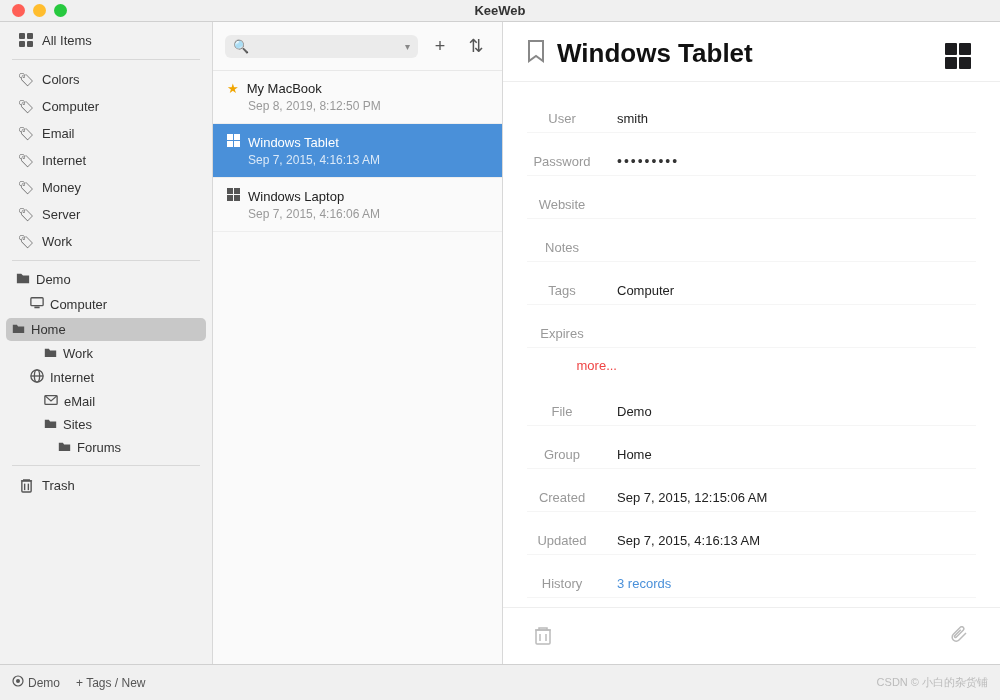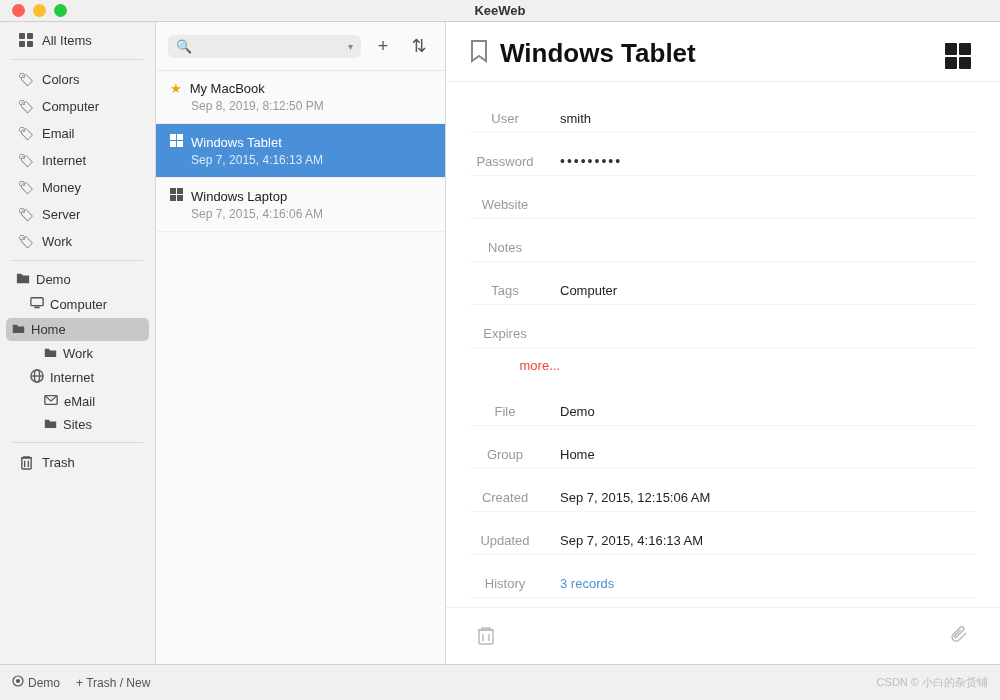--- a/index.html
+++ b/index.html
@@ -45,21 +45,21 @@
       color: #333;
     }
     
     .main-container {
       display: flex;
       flex: 1;
       overflow: hidden;
     }
     
     .sidebar {
-      width: 156px;
+      width: 213px;
       background: #f2f2f2;
       border-right: 1px solid #d8d8d8;
       display: flex;
       flex-direction: column;
       overflow-y: auto;
       flex-shrink: 0;
     }
     .sidebar-section {
       padding: 4px 0;
     }
@@ -439,20 +439,28 @@
 
       <div class="tree-item tree-l3">
         <span class="icon">
           <svg width="13" height="12" viewBox="0 0 16 14" fill="#555">
               <path d="M1 3h5l1.5 2H15v8H1z"></path>
             </svg>
         </span>
         <span>Sites</span>
       </div>
 
+      <div class="tree-item tree-l4">
+        <span class="icon">
+          <svg width="13" height="12" viewBox="0 0 16 14" fill="#555">
+              <path d="M1 3h5l1.5 2H15v8H1z"></path>
+            </svg>
+        </span>
+        <span>Forums</span>
+      </div>
 
       <div class="sidebar-divider"></div>
 
       <div class="sidebar-item">
         <span class="icon">
           <svg width="13" height="15" viewBox="0 0 14 16" fill="none" stroke="#555" stroke-width="1.5">
               <polyline points="1,3 13,3"></polyline>
               <path d="M4 3V2h6v1"></path>
               <rect x="2" y="3" width="10" height="12" rx="1"></rect>
               <line x1="5" y1="6" x2="5" y2="13"></line>
@@ -615,16 +623,16 @@
   <div class="bottom-bar-item">
     <span>
       <svg width="12" height="12" viewBox="0 0 12 12" fill="#555">
           <circle cx="6" cy="6" r="5" fill="none" stroke="#555" stroke-width="1.2"></circle>
           <circle cx="6" cy="6" r="2" fill="#555"></circle>
         </svg>
     </span>
     <span>Demo</span>
   </div>
   <div class="bottom-bar-item">
-    <span>+ Trash / New</span>
+    <span>+ Tags / New</span>
   </div>
   <span class="watermark">CSDN © 小白的杂货铺</span>
 </div>
 
 </body></html>

